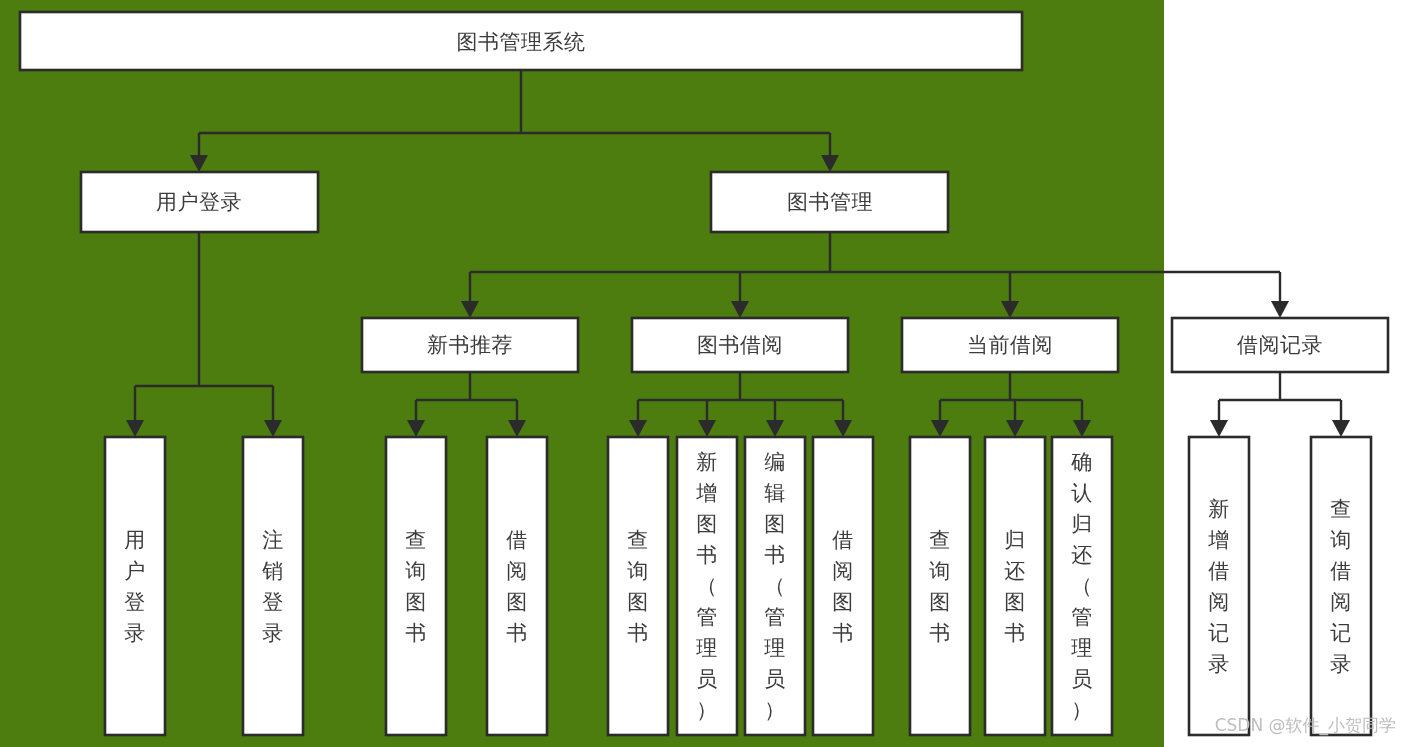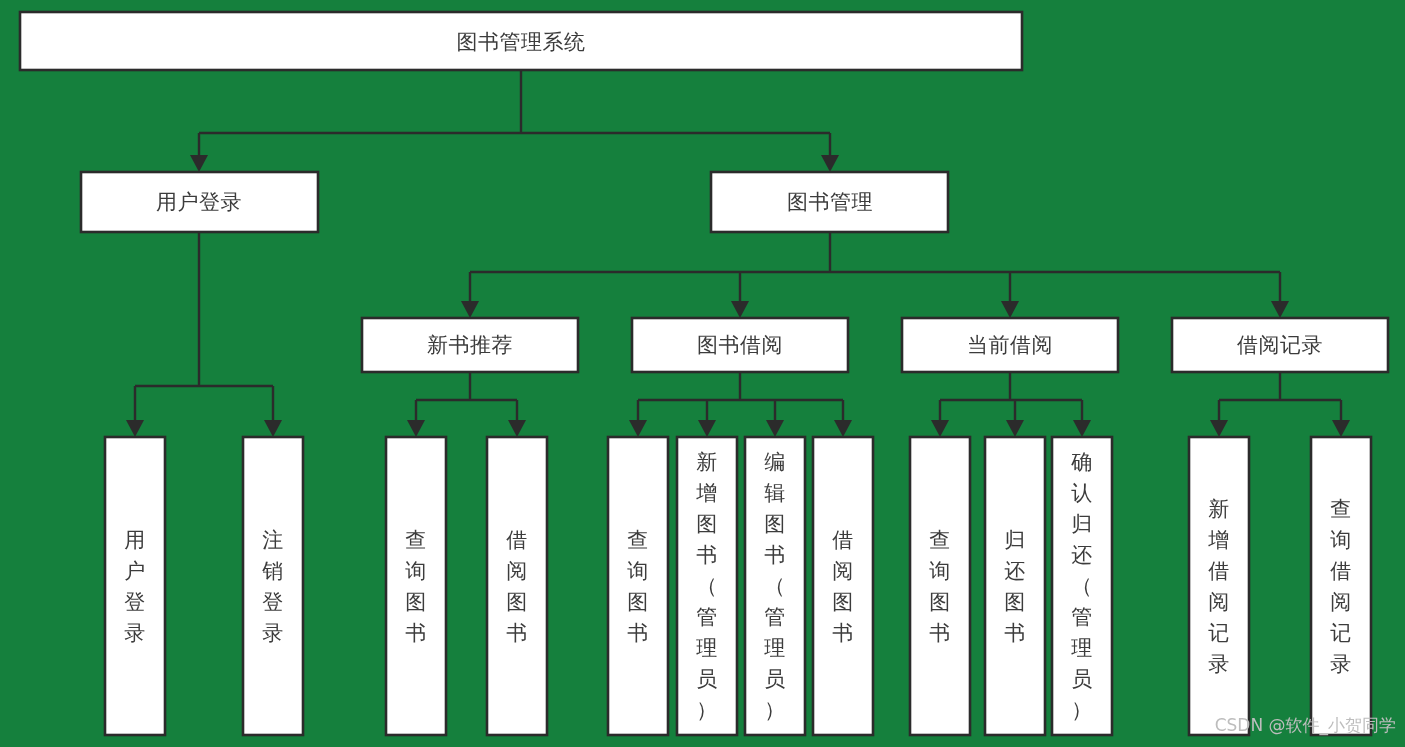--- a/index.html
+++ b/index.html
@@ -8,23 +8,23 @@
     background: #ffffff;
   }
   body {
     width: 1405px;
     height: 747px;
     overflow: hidden;
     font-family: "DejaVu Sans", "Liberation Sans", sans-serif;
   }
   #diagram-root {
     position: relative;
-    width: 1405px;
+    width: 1164px;
     height: 747px;
-    background: #15803d;
+    background: #4d7c0f;
   }
   svg#flow {
     position: absolute;
     left: 0;
     top: 0;
     width: 1405px;
     height: 747px;
   }
   .node-box {
     fill: #ffffff;

